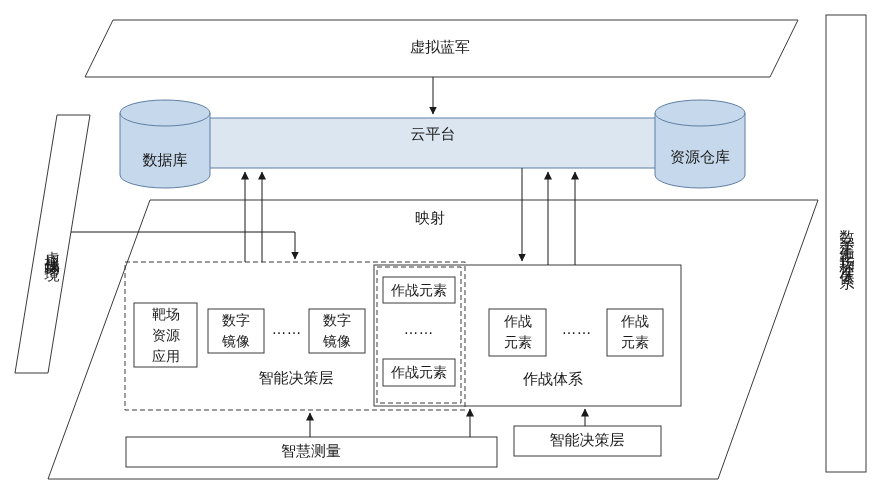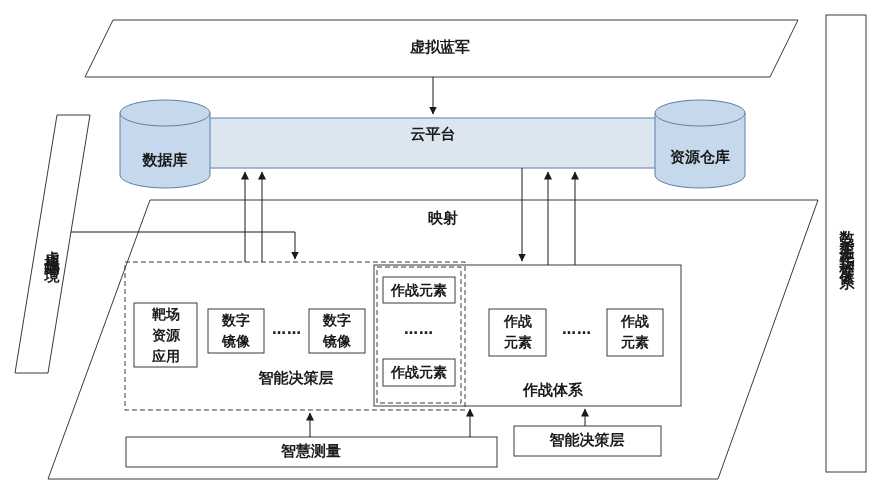--- a/index.html
+++ b/index.html
@@ -1,18 +1,18 @@
 <!DOCTYPE html>
 <html><head>
 <meta charset="utf-8">
 <style>
   * { margin: 0; padding: 0; box-sizing: border-box; }
   html, body { background: #ffffff; }
   body { font-family: "DejaVu Sans", sans-serif; color: #1a1a1a; }
-  .stage { position: relative; width: 887px; height: 492px; background: #fff; overflow: hidden; font-weight: bold; }
+  .stage { position: relative; width: 887px; height: 492px; background: #fff; overflow: hidden; }
   .stage > svg { position: absolute; left: 0; top: 0; }
   .lbl {
     position: absolute;
     transform: translate(-50%, -50%);
     font-size: 15px;
     line-height: 1.45;
     white-space: pre-line;
     text-align: center;
     color: #1a1a1a;
     pointer-events: none;
@@ -87,39 +87,39 @@
   </svg>
 
   <div class="lbl" style="left:440px; top:48px;">虚拟蓝军</div>
   <div class="lbl" style="left:433px; top:135px;">云平台</div>
   <div class="lbl" style="left:165px; top:161px;">数据库</div>
   <div class="lbl" style="left:700px; top:158px;">资源仓库</div>
 
   <div class="lbl vert" style="left:51px; top:248px;">虚拟战场环境</div>
   <div class="lbl vert wide" style="left:846px; top:243px;">数字孪生靶场标准体系</div>
 
-  <div class="lbl" style="left:443px; top:219px;">映射</div>
+  <div class="lbl" style="left:430px; top:219px;">映射</div>
 
   <div class="lbl small" style="left:166px; top:335px;">靶场
 资源
 应用</div>
   <div class="lbl small" style="left:236px; top:331px;">数字
 镜像</div>
   <div class="lbl dots" style="left:287px; top:329px;">……</div>
   <div class="lbl small" style="left:337px; top:331px;">数字
 镜像</div>
   <div class="lbl" style="left:296px; top:379px;">智能决策层</div>
 
   <div class="lbl small" style="left:419px; top:290px;">作战元素</div>
   <div class="lbl dots" style="left:419px; top:329px;">……</div>
   <div class="lbl small" style="left:419px; top:372px;">作战元素</div>
 
   <div class="lbl small" style="left:518px; top:332px;">作战
 元素</div>
   <div class="lbl dots" style="left:577px; top:329px;">……</div>
   <div class="lbl small" style="left:635px; top:332px;">作战
 元素</div>
-  <div class="lbl" style="left:553px; top:391px;">作战体系</div>
+  <div class="lbl" style="left:553px; top:380px;">作战体系</div>
 
   <div class="lbl" style="left:311px; top:452px;text-align:center;">智慧测量</div>
   <div class="lbl" style="left:587px; top:441px;">智能决策层</div>
 
 </div>
 
 </body></html>

